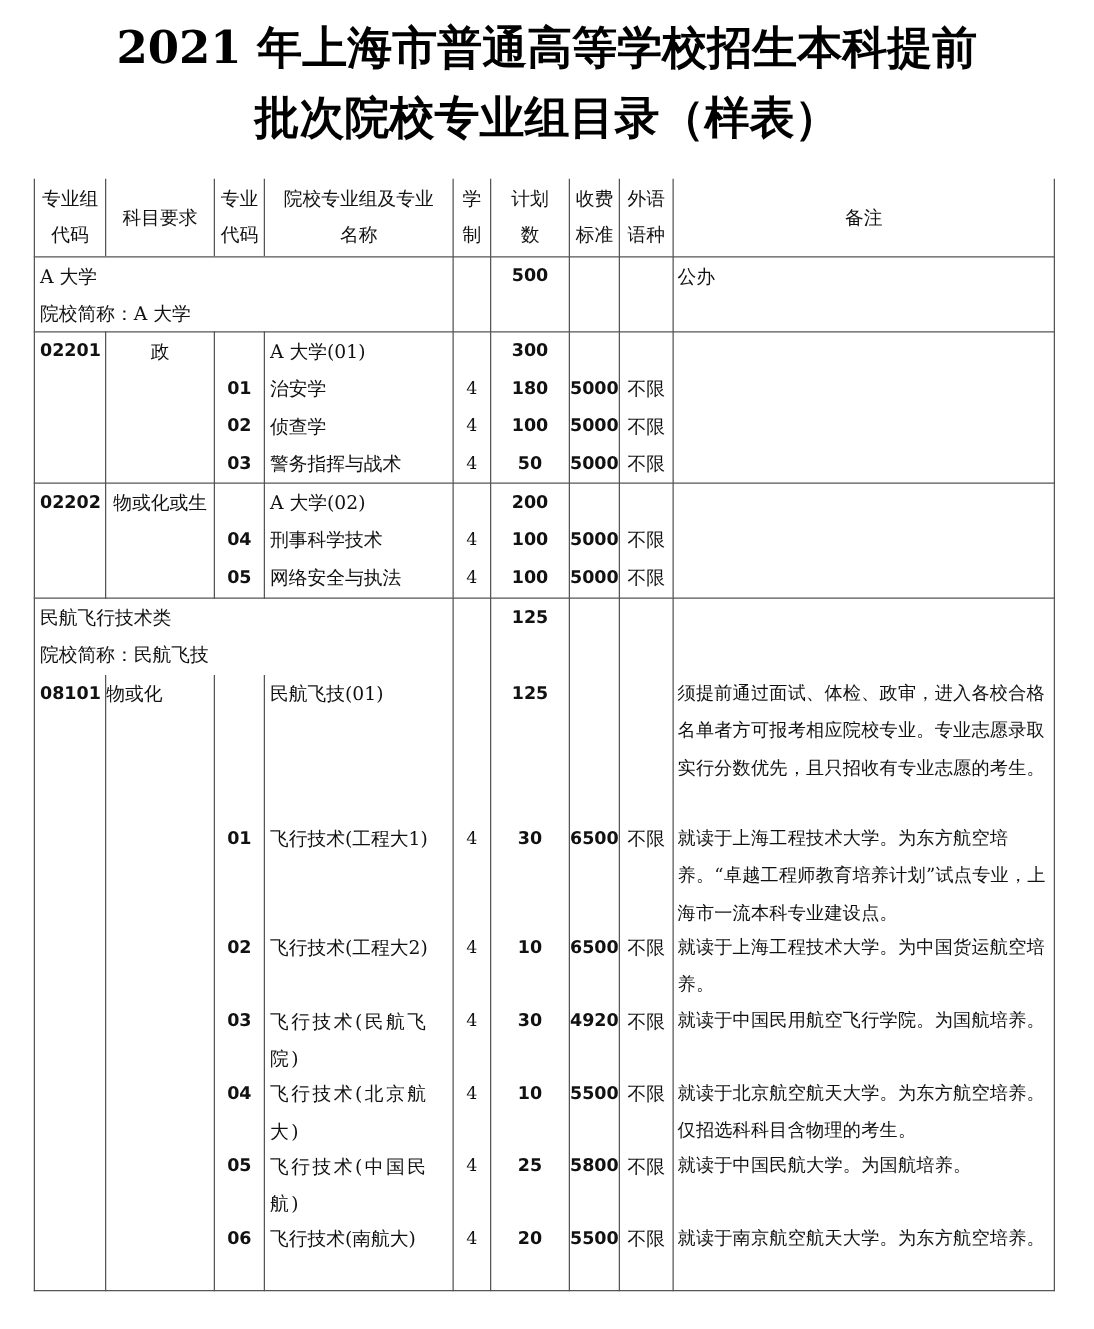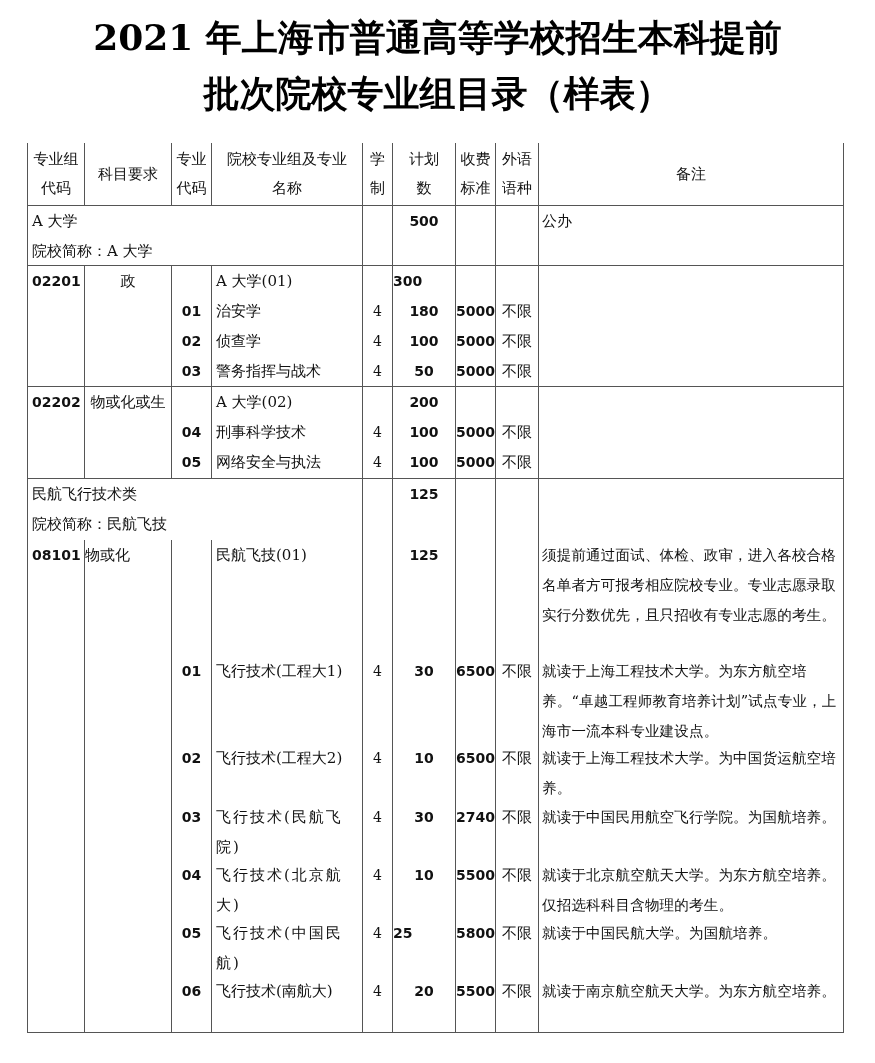--- a/index.html
+++ b/index.html
@@ -84,21 +84,21 @@
   <div class="hdr" style="left:512px;top:17px;width:304px">备注</div>
 
   <div class="cell" style="left:5px;top:63px">A 大学</div>
   <div class="cell" style="left:5px;top:93px">院校简称：A 大学</div>
   <div class="cell num" style="left:366px;top:63px;width:62px;text-align:center">500</div>
   <div class="cell" style="left:515px;top:63px">公办</div>
 
   <div class="cell num" style="left:5px;top:123px">02201</div>
   <div class="cell" style="left:58px;top:123px;width:86px;text-align:center">政</div>
   <div class="cell" style="left:189px;top:123px">A 大学(01)</div>
-  <div class="cell num" style="left:366px;top:123px;width:62px;text-align:left">300</div>
+  <div class="cell num" style="left:366px;top:123px;width:62px;text-align:center">300</div>
 
   <div class="cell num" style="left:145px;top:153px;width:39px;text-align:center">01</div>
   <div class="cell" style="left:189px;top:153px">治安学</div>
   <div class="cell serifnum" style="left:336px;top:153px;width:29px;text-align:center">4</div>
   <div class="cell num" style="left:366px;top:153px;width:62px;text-align:center">180</div>
   <div class="cell num" style="left:429px;top:153px;width:39px;text-align:center">5000</div>
   <div class="cell" style="left:469px;top:153px;width:42px;text-align:center">不限</div>
 
   <div class="cell num" style="left:145px;top:183px;width:39px;text-align:center">02</div>
   <div class="cell" style="left:189px;top:183px">侦查学</div>
@@ -156,36 +156,36 @@
   <div class="cell serifnum" style="left:336px;top:600px;width:29px;text-align:center">4</div>
   <div class="cell num" style="left:366px;top:600px;width:62px;text-align:center">10</div>
   <div class="cell num" style="left:429px;top:600px;width:39px;text-align:center">6500</div>
   <div class="cell" style="left:469px;top:600px;width:42px;text-align:center">不限</div>
   <div class="remark" style="left:515px;top:600px">就读于上海工程技术大学。为中国货运航空培养。</div>
 
   <div class="cell num" style="left:145px;top:659px;width:39px;text-align:center">03</div>
   <div class="wrapname" style="left:189px;top:659px">飞行技术(民航飞院)</div>
   <div class="cell serifnum" style="left:336px;top:659px;width:29px;text-align:center">4</div>
   <div class="cell num" style="left:366px;top:659px;width:62px;text-align:center">30</div>
-  <div class="cell num" style="left:429px;top:659px;width:39px;text-align:center">2740</div>
+  <div class="cell num" style="left:429px;top:659px;width:39px;text-align:center">4920</div>
   <div class="cell" style="left:469px;top:659px;width:42px;text-align:center">不限</div>
   <div class="remark" style="left:515px;top:659px">就读于中国民用航空飞行学院。为国航培养。</div>
 
   <div class="cell num" style="left:145px;top:717px;width:39px;text-align:center">04</div>
   <div class="wrapname" style="left:189px;top:717px">飞行技术(北京航大)</div>
   <div class="cell serifnum" style="left:336px;top:717px;width:29px;text-align:center">4</div>
   <div class="cell num" style="left:366px;top:717px;width:62px;text-align:center">10</div>
   <div class="cell num" style="left:429px;top:717px;width:39px;text-align:center">5500</div>
   <div class="cell" style="left:469px;top:717px;width:42px;text-align:center">不限</div>
   <div class="remark" style="left:515px;top:717px">就读于北京航空航天大学。为东方航空培养。仅招选科科目含物理的考生。</div>
 
   <div class="cell num" style="left:145px;top:775px;width:39px;text-align:center">05</div>
   <div class="wrapname" style="left:189px;top:775px">飞行技术(中国民航)</div>
   <div class="cell serifnum" style="left:336px;top:775px;width:29px;text-align:center">4</div>
-  <div class="cell num" style="left:366px;top:775px;width:62px;text-align:left">25</div>
+  <div class="cell num" style="left:366px;top:775px;width:62px;text-align:center">25</div>
   <div class="cell num" style="left:429px;top:775px;width:39px;text-align:center">5800</div>
   <div class="cell" style="left:469px;top:775px;width:42px;text-align:center">不限</div>
   <div class="remark" style="left:515px;top:775px">就读于中国民航大学。为国航培养。</div>
 
   <div class="cell num" style="left:145px;top:833px;width:39px;text-align:center">06</div>
   <div class="cell" style="left:189px;top:833px">飞行技术(南航大)</div>
   <div class="cell serifnum" style="left:336px;top:833px;width:29px;text-align:center">4</div>
   <div class="cell num" style="left:366px;top:833px;width:62px;text-align:center">20</div>
   <div class="cell num" style="left:429px;top:833px;width:39px;text-align:center">5500</div>
   <div class="cell" style="left:469px;top:833px;width:42px;text-align:center">不限</div>

